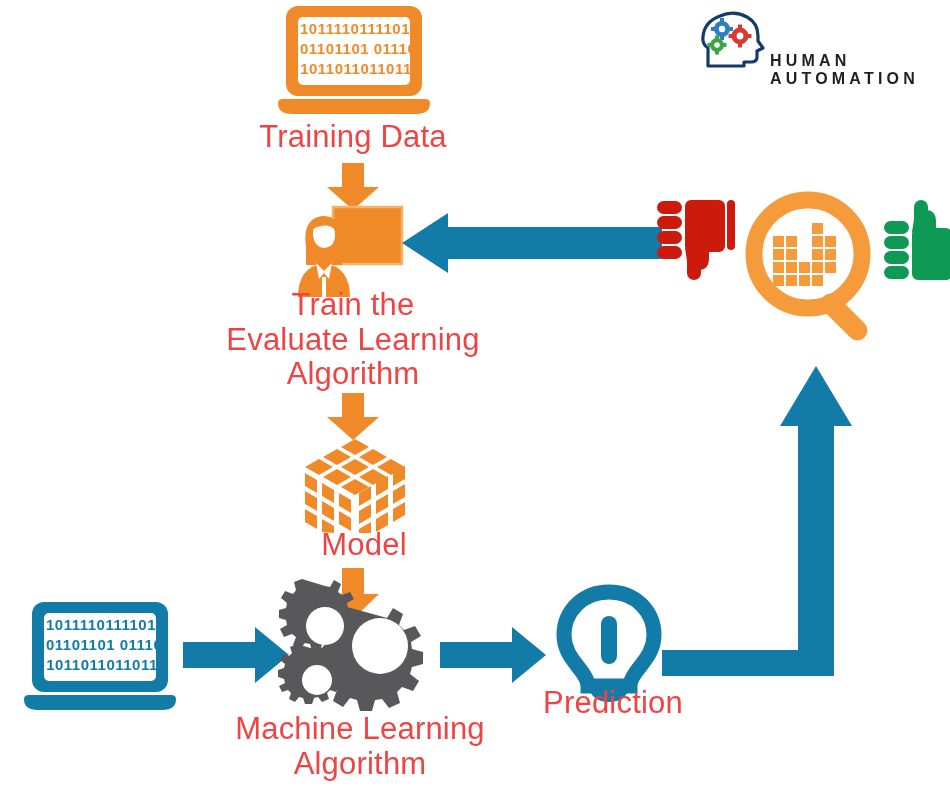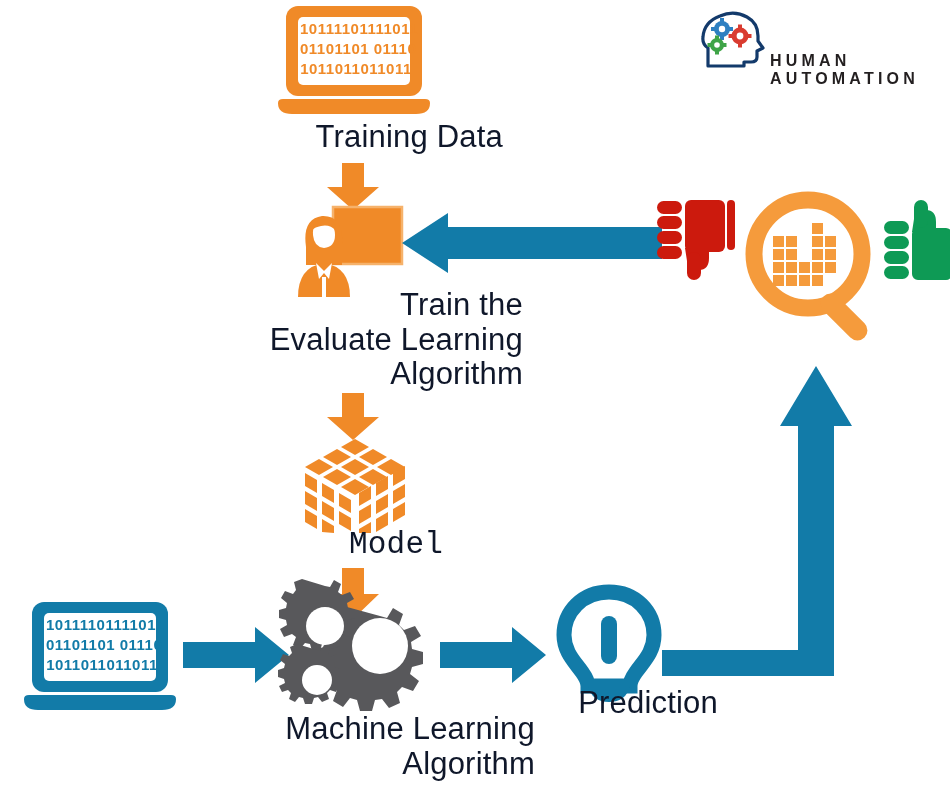--- a/index.html
+++ b/index.html
@@ -14,22 +14,22 @@
   #canvas {
     position: relative;
     width: 950px;
     height: 800px;
     background: #ffffff;
     overflow: hidden;
   }
   .node { position: absolute; }
   .label {
     position: absolute;
-    text-align: right;
-    color: #0f172a;
+    text-align: center;
+    color: #ef4444;
     font-family: "Liberation Sans", sans-serif;
     font-weight: 400;
     letter-spacing: 0.2px;
     line-height: 1.12;
     white-space: pre-line;
   }
   .label-lg { font-size: 31px; }
   .arrow { position: absolute; }
   svg { display: block; overflow: visible; }
 
@@ -245,21 +245,21 @@
           <polygon points="63,74 75,67 75,80 63,87"></polygon>
           <polygon points="80,64 92,57 92,70 80,77"></polygon>
           <polygon points="97,54 109,47 109,60 97,67"></polygon>
           <polygon points="63,92 75,85 75,96 63,96"></polygon>
           <polygon points="80,82 92,75 92,88 80,95"></polygon>
           <polygon points="97,72 109,65 109,78 97,85"></polygon>
         </g>
       </g>
     </svg>
   </div>
-  <div class="label label-lg" style="left:243px; top:528px; width:200px;font-family:Liberation Mono, monospace;">Model</div>
+  <div class="label label-lg" style="left:264px; top:528px; width:200px;">Model</div>
 
   <div class="arrow" style="left:325px; top:568px;">
     <svg width="56" height="52" viewBox="0 0 56 52">
       <path d="M17 0 L39 0 L39 26 L54 26 L28 51 L2 26 L17 26 Z" fill="#F08A28"></path>
     </svg>
   </div>
 
   <div class="node" style="left:24px; top:600px;">
     <svg width="152" height="110" viewBox="0 0 152 110">
       <rect x="8" y="2" width="136" height="90" rx="12" ry="12" fill="#127BA8"></rect>

